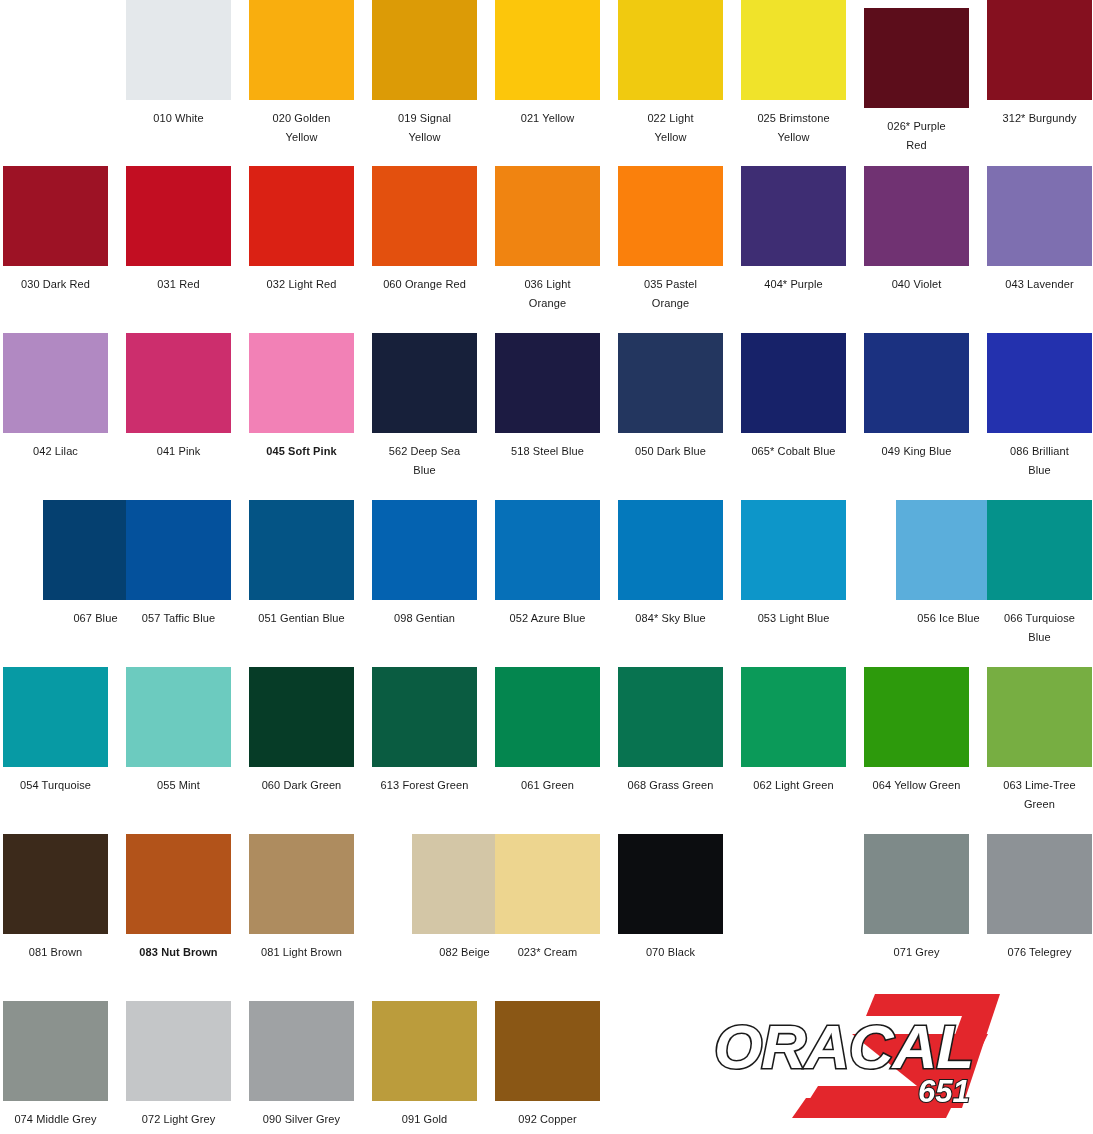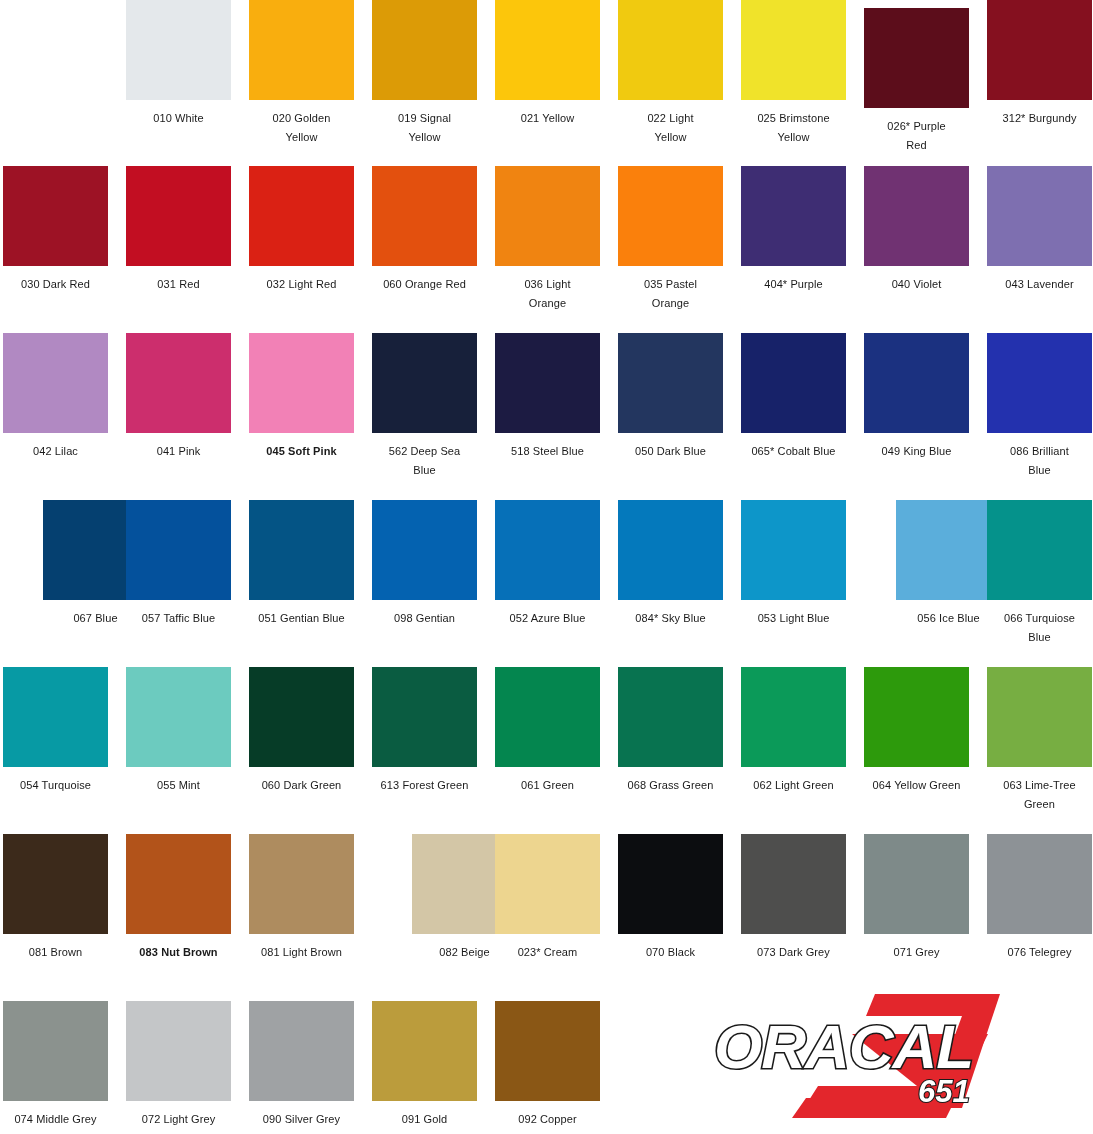--- a/index.html
+++ b/index.html
@@ -269,24 +269,20 @@
       <span class="swatch-label">082 Beige</span>
     </div>
     <div class="swatch-cell" style="left: 495px; top: 834px;">
       <span class="swatch-chip" title="Cream" style="background: rgb(237, 213, 143);"></span>
       <span class="swatch-label">023* Cream</span>
     </div>
     <div class="swatch-cell" style="left: 618px; top: 834px;">
       <span class="swatch-chip" title="Black" style="background: rgb(12, 13, 16);"></span>
       <span class="swatch-label">070 Black</span>
     </div>
-    <div class="swatch-cell" style="left: 741px; top: 834px;">
-      <span class="swatch-chip" title="Dark Grey" style="background: rgb(78, 78, 77);"></span>
-      <span class="swatch-label">073 Dark Grey</span>
-    </div>
     <div class="swatch-cell" style="left: 864px; top: 834px;">
       <span class="swatch-chip" title="Grey" style="background: rgb(126, 138, 137);"></span>
       <span class="swatch-label">071 Grey</span>
     </div>
     <div class="swatch-cell" style="left: 987px; top: 834px;">
       <span class="swatch-chip" title="Telegrey" style="background: rgb(141, 146, 150);"></span>
       <span class="swatch-label">076 Telegrey</span>
     </div>
     <div class="swatch-cell" style="left: 3px; top: 1001px;">
       <span class="swatch-chip" title="Middle Grey" style="background: rgb(139, 146, 142);"></span>

